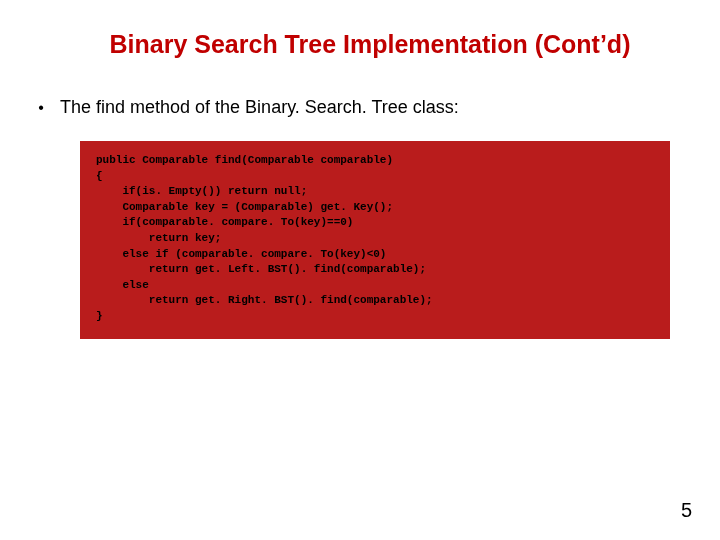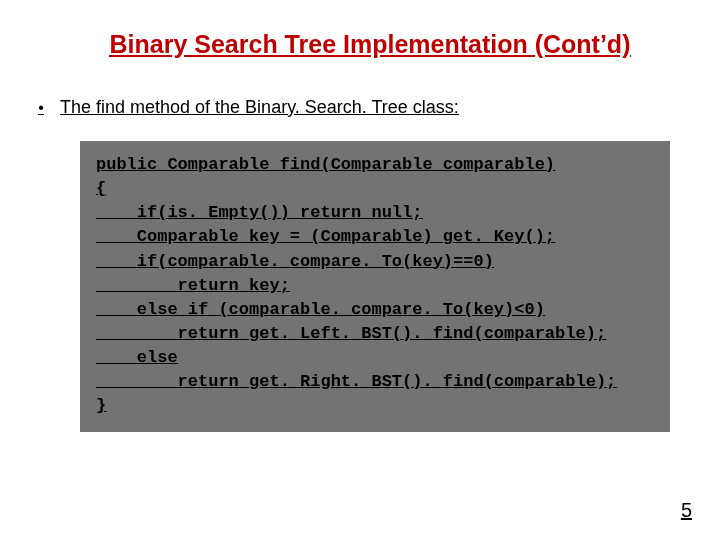--- a/index.html
+++ b/index.html
@@ -1,15 +1,15 @@
 <!DOCTYPE html>
 <html><head>
   <meta charset="utf-8">
   <style>
-    * { margin: 0; padding: 0; box-sizing: border-box; text-decoration: underline; }
+    * { margin: 0; padding: 0; box-sizing: border-box; }
     body {
       width: 720px;
       height: 540px;
       background: #ffffff;
       font-family: Arial, Helvetica, sans-serif;
       position: relative;
       overflow: hidden;
     }
     .slide {
       width: 100%;
@@ -37,26 +37,26 @@
       width: 22px;
       text-align: center;
       font-size: 16px;
       line-height: 22px;
     }
     .bullet-text {
       flex: 1;
       margin-left: 8px;
     }
     .code-block {
-      background: #737373;
+      background: #b91c1c;
       margin-left: 40px;
       margin-right: 10px;
       padding: 12px 16px 14px 16px;
       font-family: "Courier New", Courier, monospace;
-      font-size: 17px;
+      font-size: 11px;
       font-weight: bold;
       line-height: 1.42;
       color: #000;
       white-space: pre;
     }
     .page-number {
       position: absolute;
       right: 28px;
       bottom: 18px;
       font-size: 20px;

